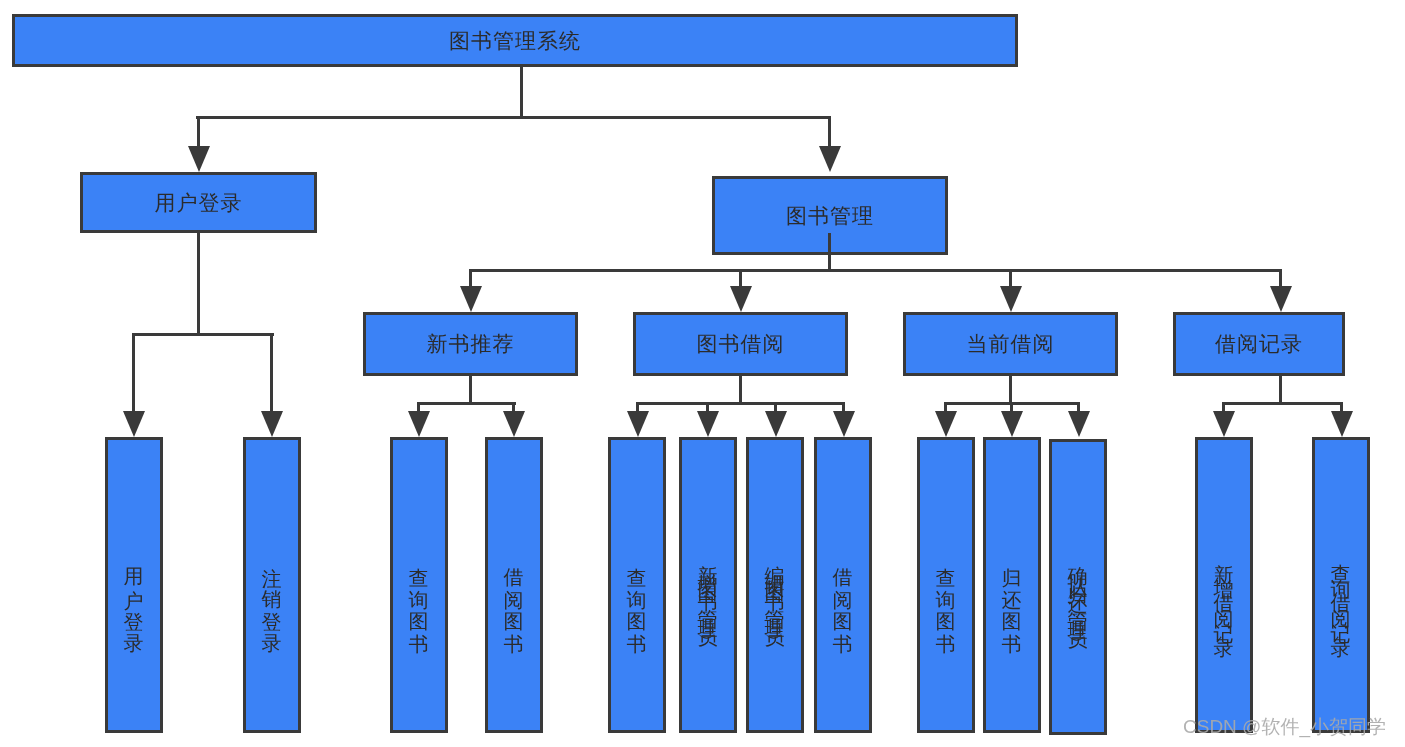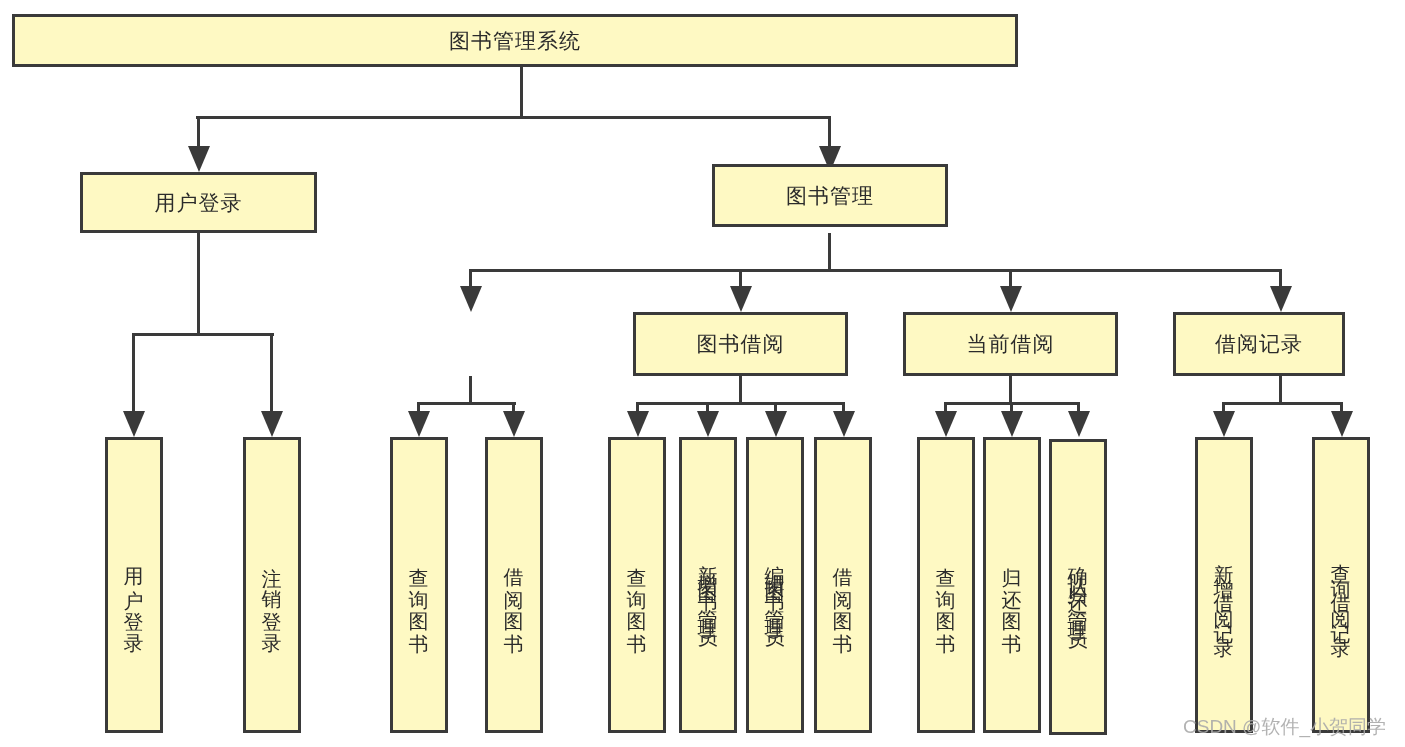--- a/index.html
+++ b/index.html
@@ -13,21 +13,21 @@
     width: 1405px;
     height: 747px;
     background: #ffffff;
     overflow: hidden;
   }
   
   .node {
     position: absolute;
     box-sizing: border-box;
     border: 3px solid #3a3a3a;
-    background: #fef9c3;
+    background: #3b82f6;
     color: #2b2b2b;
     display: flex;
     align-items: center;
     justify-content: center;
   }
   .hnode { font-size: 21px; letter-spacing: 1px; }
   .vnode { font-size: 20px; }
   .vnode .vtext {
     writing-mode: vertical-rl;
     text-orientation: mixed;
@@ -70,40 +70,41 @@
   <div class="node hnode" style="left:12px;top:14px;width:1006px;height:53px">图书管理系统</div>
 
   <div class="line" style="left:520px;top:66px;width:3px;height:53px"></div>
   <div class="line" style="left:196px;top:116px;width:635px;height:3px"></div>
   <div class="line" style="left:197px;top:116px;width:3px;height:32px"></div>
   <div class="arrow" style="left:188px;top:146px"></div>
   <div class="line" style="left:828px;top:116px;width:3px;height:32px"></div>
   <div class="arrow" style="left:819px;top:146px"></div>
 
   <div class="node hnode" style="left:80px;top:172px;width:237px;height:61px">用户登录</div>
-  <div class="node hnode" style="left:712px;top:164px;width:236px;height:63px">图书管理</div>
+  <div class="node hnode" style="left:712px;top:176px;width:236px;height:79px">图书管理</div>
 
   <div class="line" style="left:197px;top:233px;width:3px;height:103px"></div>
   <div class="line" style="left:132px;top:333px;width:142px;height:3px"></div>
   <div class="line" style="left:132px;top:333px;width:3px;height:79px"></div>
   <div class="arrow" style="left:123px;top:411px"></div>
   <div class="line" style="left:270px;top:333px;width:3px;height:79px"></div>
   <div class="arrow" style="left:261px;top:411px"></div>
 
   <div class="line" style="left:828px;top:233px;width:3px;height:39px"></div>
   <div class="line" style="left:469px;top:269px;width:813px;height:3px"></div>
   <div class="line" style="left:469px;top:269px;width:3px;height:19px"></div>
   <div class="arrow" style="left:460px;top:286px"></div>
   <div class="line" style="left:739px;top:269px;width:3px;height:19px"></div>
   <div class="arrow" style="left:730px;top:286px"></div>
   <div class="line" style="left:1009px;top:269px;width:3px;height:19px"></div>
   <div class="arrow" style="left:1000px;top:286px"></div>
   <div class="line" style="left:1279px;top:269px;width:3px;height:19px"></div>
   <div class="arrow" style="left:1270px;top:286px"></div>
 
+  <div class="node hnode" style="left:363px;top:312px;width:215px;height:64px">新书推荐</div>
   <div class="node hnode" style="left:633px;top:312px;width:215px;height:64px">图书借阅</div>
   <div class="node hnode" style="left:903px;top:312px;width:215px;height:64px">当前借阅</div>
   <div class="node hnode" style="left:1173px;top:312px;width:172px;height:64px">借阅记录</div>
 
   <div class="line" style="left:469px;top:376px;width:3px;height:29px"></div>
   <div class="line" style="left:417px;top:402px;width:99px;height:3px"></div>
   <div class="line" style="left:417px;top:402px;width:3px;height:11px"></div>
   <div class="arrow" style="left:408px;top:411px"></div>
   <div class="line" style="left:512px;top:402px;width:3px;height:11px"></div>
   <div class="arrow" style="left:503px;top:411px"></div>

